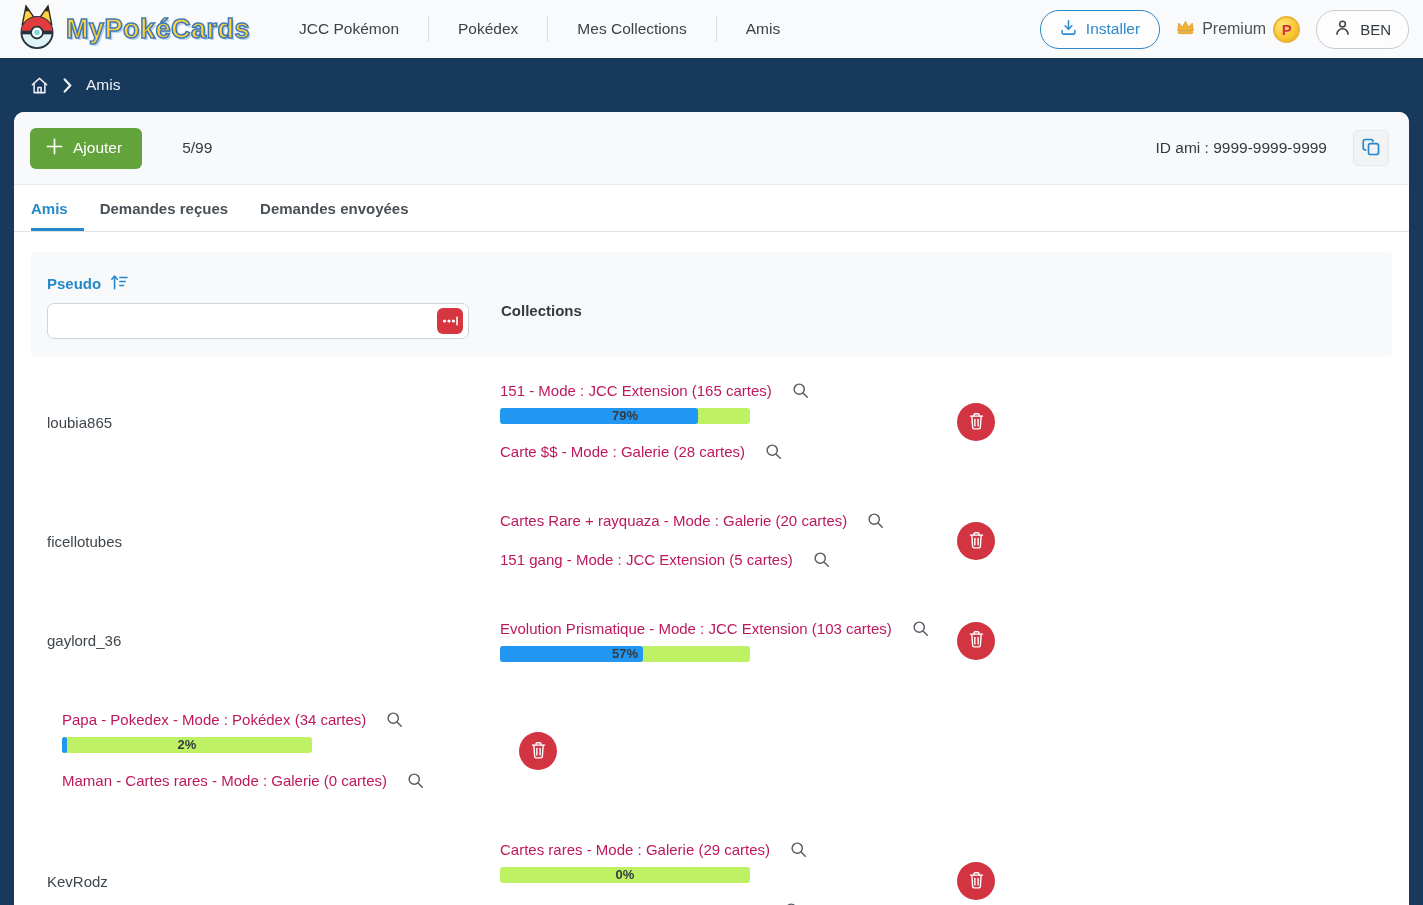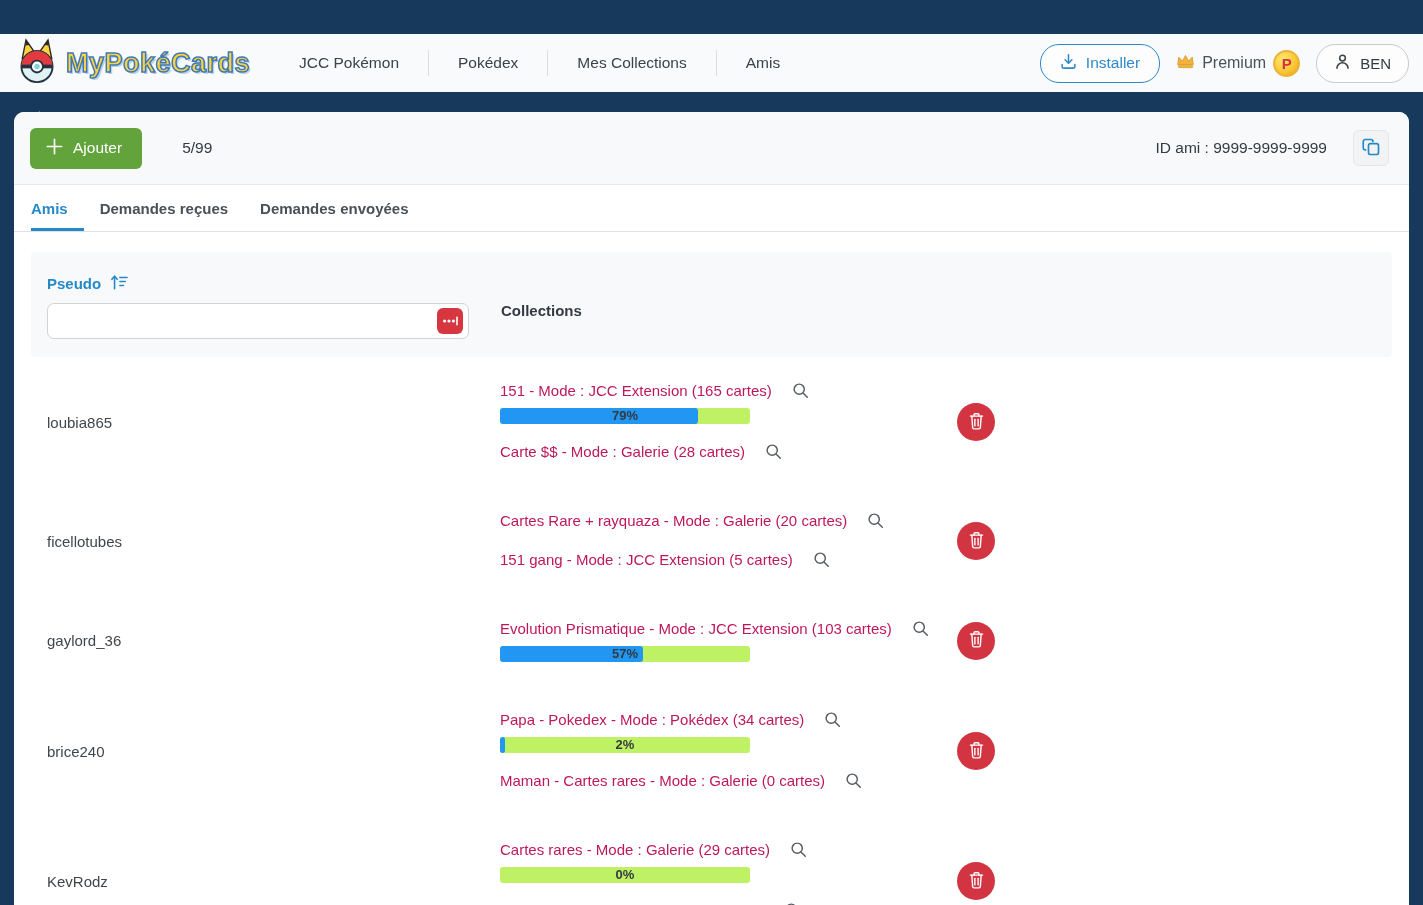--- a/index.html
+++ b/index.html
@@ -1,20 +1,20 @@
 <!DOCTYPE html>
 <html><head>
 <meta charset="utf-8">
 <style>
   * { margin:0; padding:0; box-sizing:border-box; }
   html,body { width:1423px; height:905px; overflow:hidden; }
   body { background:#17395b; font-family:"Liberation Sans", sans-serif; position:relative; }
 
   
-  .navbar { height:58px; background:#f9fafb; display:flex; align-items:center; padding:0 14px 0 15px;margin-top:34px; }
+  .navbar { height:58px; background:#f9fafb; display:flex; align-items:center; padding:0 14px 0 15px; }
   .logo { display:flex; align-items:center; gap:7px; margin-right:20px; cursor:pointer; }
   .logo-text { font-size:27px; font-weight:bold; letter-spacing:.5px; color:#ffd23f;
                -webkit-text-stroke:1.5px #3f79b5; text-shadow:2px 2px 0 #b9d2ea; }
   .nav-links { display:flex; align-items:center; height:100%; }
   .nav-link { padding:0 29px; font-size:15.5px; color:#3b4248; cursor:pointer; white-space:nowrap; }
   .nav-sep { width:1px; height:26px; background:#d9dde1; }
   .nav-right { margin-left:auto; display:flex; gap:16px; }
   .install-btn { display:flex; align-items:center; gap:9px; border:1px solid #2e89c8; color:#2e89c8;
                  background:#fdfdfe; border-radius:19px; padding:8px 19px; font-size:15.5px; cursor:pointer; }
   .premium { display:flex; align-items:center; gap:7px; font-size:16px; color:#4b5257; cursor:pointer; }
@@ -316,21 +316,20 @@
             <path d="M4.3 5 l1 14.2 a1.6 1.6 0 0 0 1.6 1.4 h6.2 a1.6 1.6 0 0 0 1.6 -1.4 L15.7 5"></path>
             <line x1="8" y1="9" x2="8" y2="17"></line>
                   <line x1="12" y1="9" x2="12" y2="17"></line>
           </svg>
         </span>
       </button>
     </div>
   </div>
 
   <div class="friend-row">
-    <div class="pseudo-cell">brice240</div>
     <div class="coll-cell">
   <div class="coll-item">
     <div class="coll-line"><span>Papa - Pokedex - Mode : Pokédex (34 cartes)</span><button class="mag-btn"><svg width="17" height="17" viewBox="0 0 20 20" fill="none" stroke="#555b61" stroke-width="1.7" stroke-linecap="round">
                     <circle cx="8.5" cy="8.5" r="6"></circle>
                     <line x1="13.2" y1="13.2" x2="18" y2="18"></line>
                   </svg></button></div>
     <div class="progress">
       <div class="progress-fill" style="width: 2%;"></div>
       <div class="progress-label">2%</div>
     </div>

